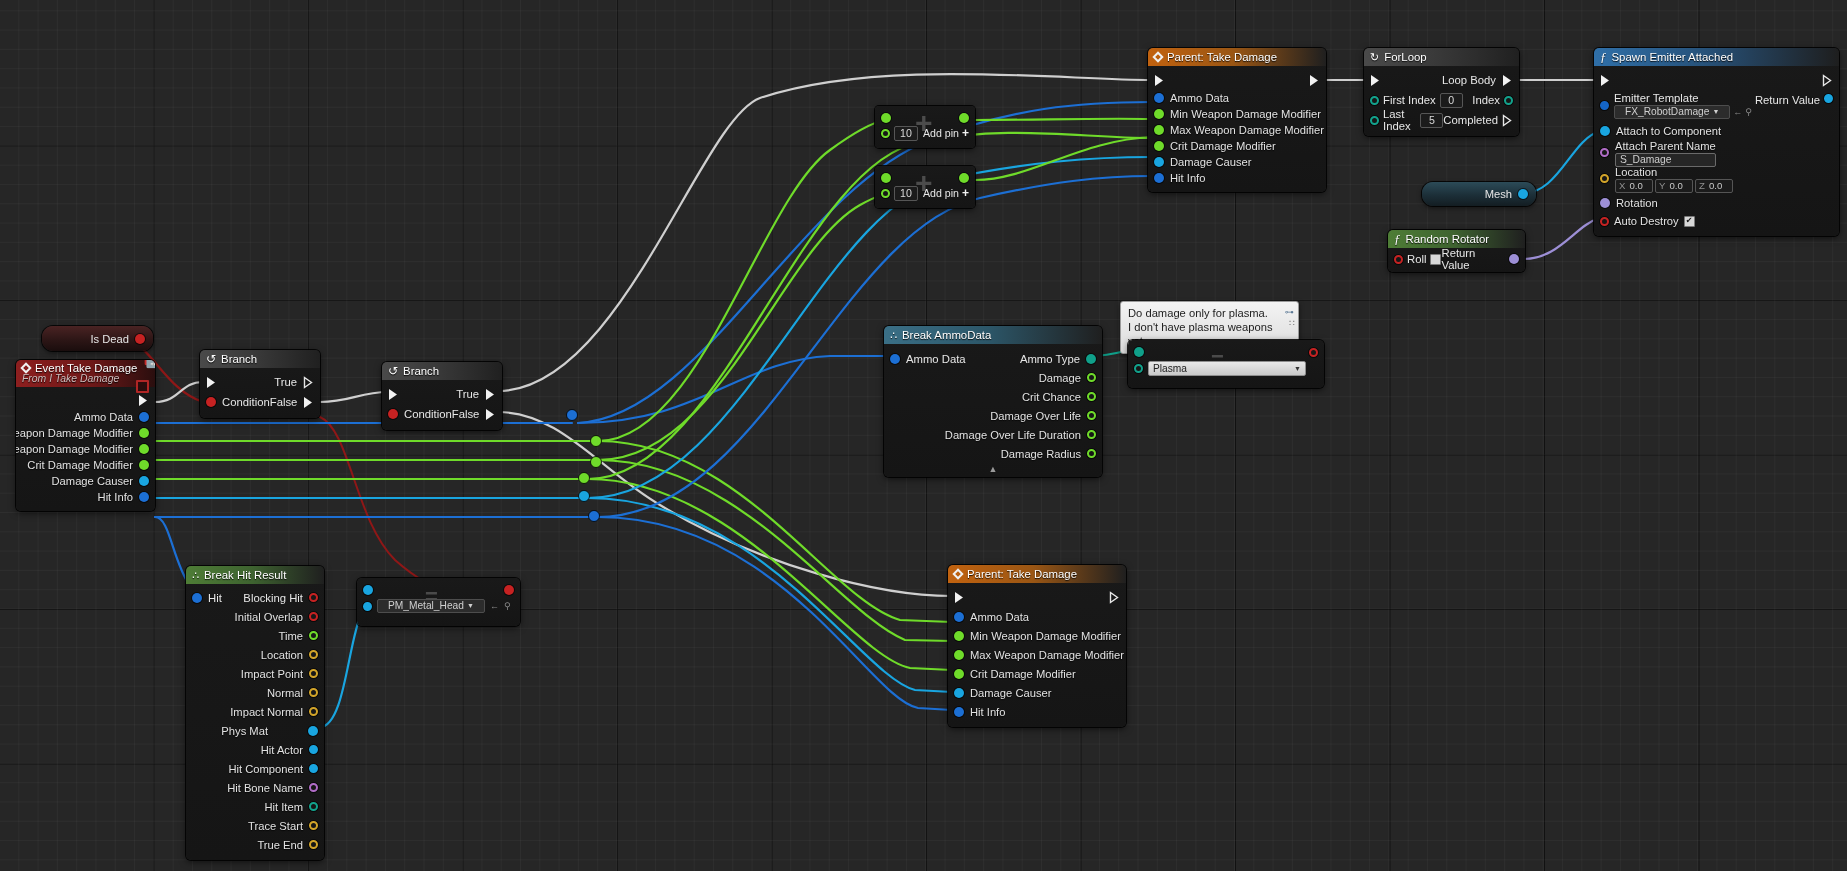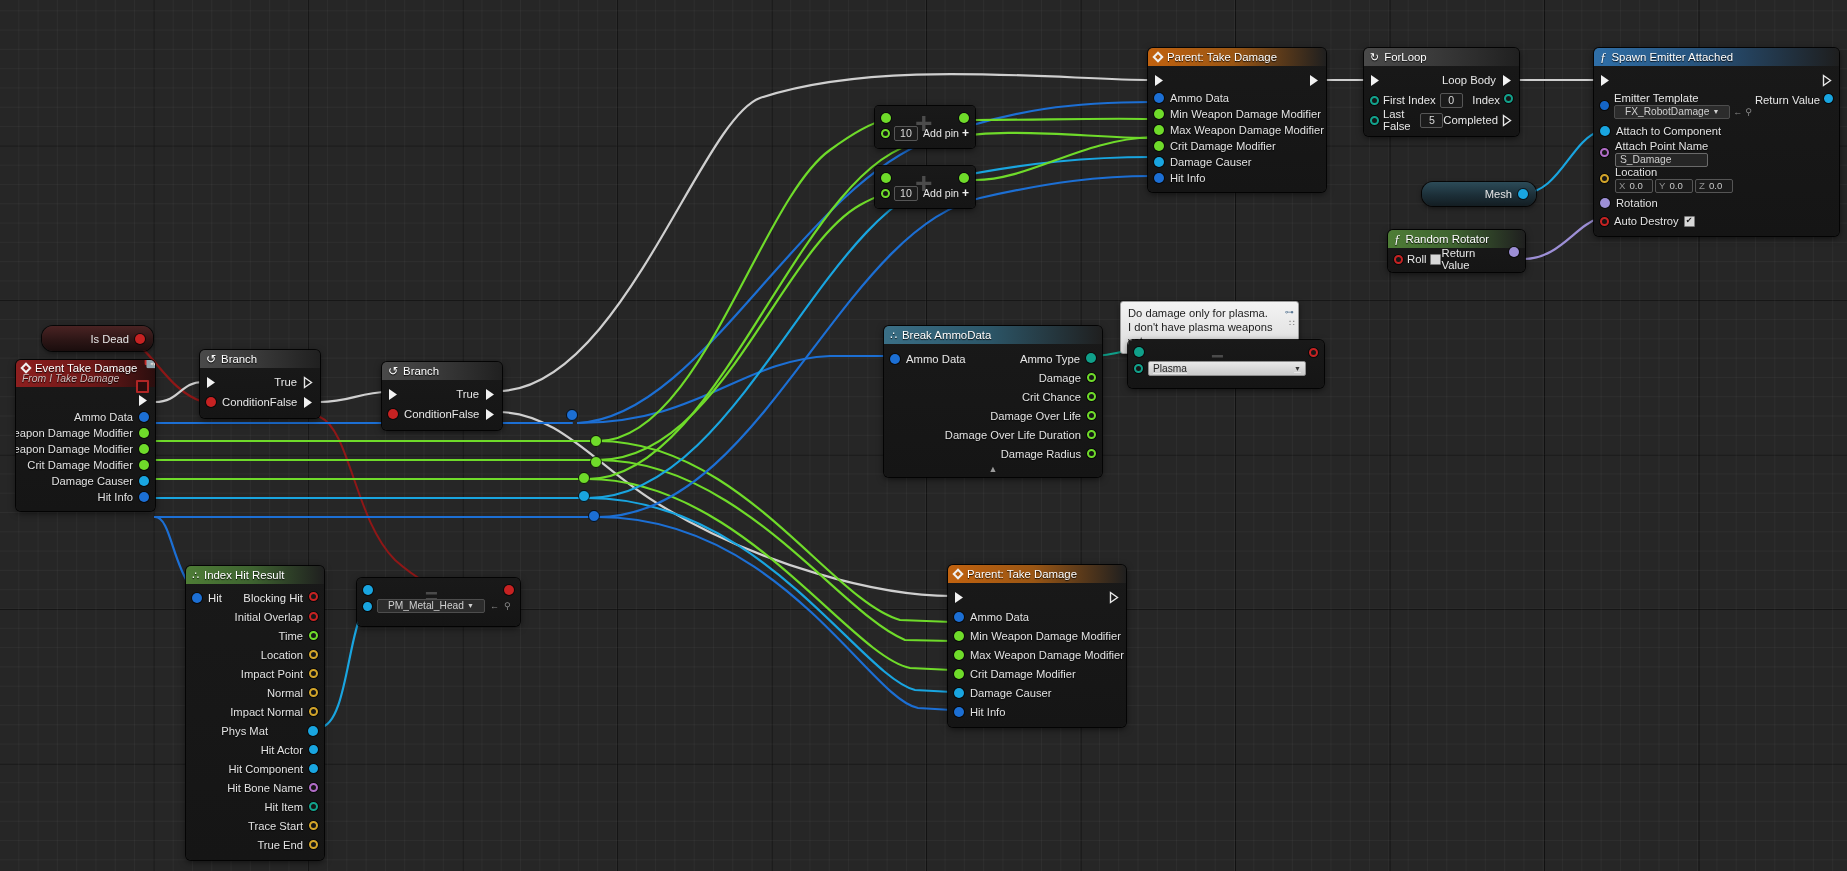--- a/index.html
+++ b/index.html
@@ -48,21 +48,21 @@
   .node .hdr.sub{flex-direction:column;align-items:flex-start;gap:0;height:auto;padding:2px 8px 3px 6px;}
   .node .body{padding:4px 0 6px 0;position:relative;}
 
   
   .row{display:flex;align-items:center;height:16px;position:relative;}
   .row .lbl{font-size:11.2px;color:#e2e2e2;white-space:nowrap;text-shadow:0 1px 1px rgba(0,0,0,.8);}
   .in{padding-left:6px;gap:6px;}
   .out{justify-content:flex-end;padding-right:6px;gap:6px;}
   .split{display:flex;justify-content:space-between;align-items:center;}
   .split .left{display:flex;align-items:center;gap:6px;padding-left:6px;}
-  .split .right{display:flex;gap:6px;padding-right:6px;}
+  .split .right{display:flex;align-items:center;gap:6px;padding-right:6px;}
 
   
   .pin{width:10px;height:10px;border-radius:50%;flex:0 0 10px;box-shadow:0 0 0 1px rgba(0,0,0,.6);}
   .pin.hollow{background:transparent;border:2px solid currentColor;width:9px;height:9px;flex-basis:9px;box-sizing:border-box;}
   .pin.blue{background:#1c6fd4;color:#1c6fd4;}
   .pin.cyan{background:#19a5e0;color:#19a5e0;}
   .pin.green{background:#6fdb2a;color:#6fdb2a;}
   .pin.greenh{border-color:#6fdb2a;color:#6fdb2a;}
   .pin.teal{background:#10a08a;color:#10a08a;}
   .pin.tealh{border-color:#12a28c;color:#12a28c;}
@@ -485,21 +485,21 @@
           <span class="valbox">0</span>
         </span>
         <span class="right" style="gap:4px;">
           <span class="lbl">Index</span>
           <span class="pin tealh hollow"></span>
         </span>
       </div>
       <div class="split" style="height:20px;">
         <span class="left" style="gap:4px;">
           <span class="pin tealh hollow"></span>
-          <span class="lbl">Last False</span>
+          <span class="lbl">Last Index</span>
           <span class="valbox">5</span>
         </span>
         <span class="right" style="gap:4px;">
           <span class="lbl">Completed</span>
           <span class="exec">
             <svg width="11" height="13" viewBox="0 0 11 13">
                 <path d="M1.5,1.5 L8.5,6.5 L1.5,11.5 Z" fill="none" stroke="#e6e6e6" stroke-width="1.4"></path>
               </svg>
             </span>
         </span>
@@ -577,21 +577,21 @@
       </div>
 
       <div class="row in" style="height:18px;">
         <span class="pin cyan"></span>
         <span class="lbl">Attach to Component</span>
       </div>
 
       <div class="row in" style="height:26px;align-items:flex-start;">
         <span class="pin purpleh hollow" style="margin-top:8px;"></span>
         <span style="display:flex;flex-direction:column;gap:1px;">
-          <span class="lbl">Attach Point Name</span>
+          <span class="lbl">Attach Parent Name</span>
           <span class="namebox">S_Damage</span>
         </span>
       </div>
 
       <div class="row in" style="height:28px;align-items:flex-start;">
         <span class="pin gold hollow" style="margin-top:8px;"></span>
         <span style="display:flex;flex-direction:column;gap:1px;">
           <span class="lbl">Location</span>
           <span style="display:flex;gap:2px;">
             <span class="vecbox">
@@ -667,21 +667,21 @@
   <div class="comment" style="left:1120px;top:301px;width:148px;">
     <div>Do damage only for plasma.</div>
     <div>I don't have plasma weapons yet.</div>
     <span class="pinico">⊶</span>
     <span class="gridico">∷</span>
     <span class="tail"></span>
   </div>
 
   <div class="node" style="left:1128px;top:340px;width:196px;height:48px;">
     <div class="bigplus" style="left:83px;top:9px;font-size:22px;letter-spacing:-1px;color:#4a4a4a;">=</div>
-    <div class="body" style="padding:5px 0 0 0;text-decoration:underline;">
+    <div class="body" style="padding:5px 0 0 0;">
       <div class="split" style="height:14px;">
         <span class="left">
             <span class="pin teal"></span>
           </span>
         <span class="right">
             <span class="pin redh hollow"></span>
           </span>
       </div>
       <div class="row in" style="height:18px;gap:5px;">
         <span class="pin tealh hollow"></span>
@@ -689,21 +689,21 @@
           <span>Plasma</span>
           <span class="car">▼</span>
         </span>
       </div>
     </div>
   </div>
 
   <div class="node" style="left:186px;top:566px;width:138px;">
     <div class="hdr green">
       <span style="font-size:11px;">∴</span>
-      <span>Index Hit Result</span>
+      <span>Break Hit Result</span>
     </div>
     <div class="body" style="padding:4px 0 6px 0;">
       <div class="split" style="height:19px;">
         <span class="left">
             <span class="pin blue"></span>
           <span class="lbl">Hit</span>
           </span>
         <span class="right">
             <span class="lbl">Blocking Hit</span>
           <span class="pin redh hollow"></span>

